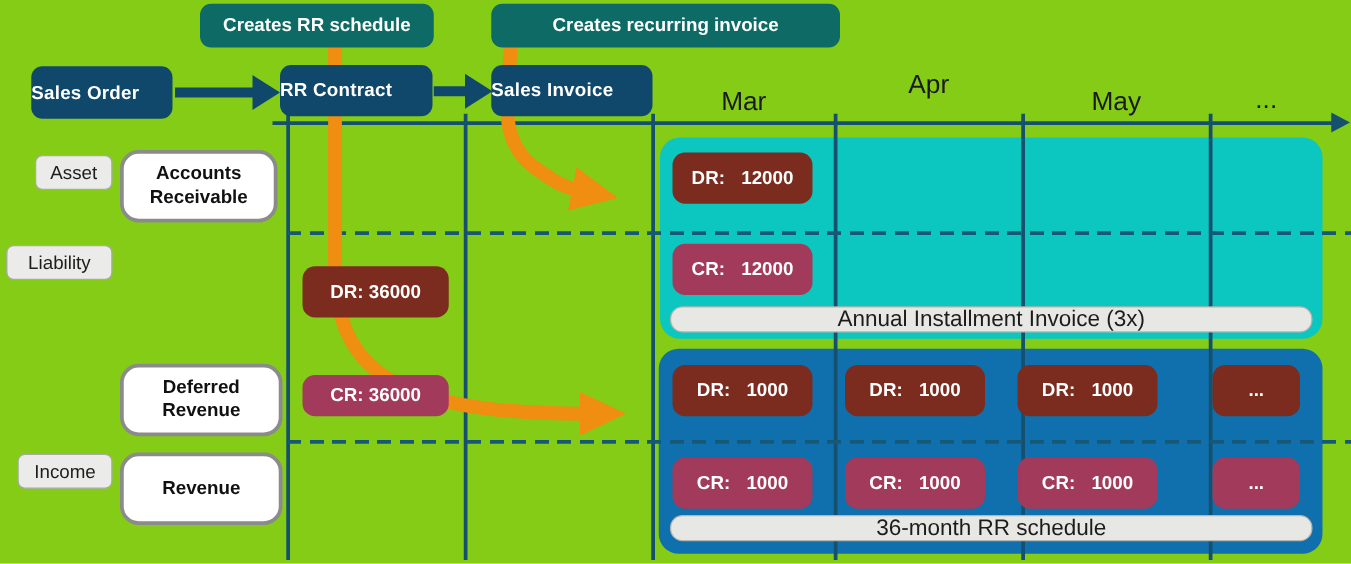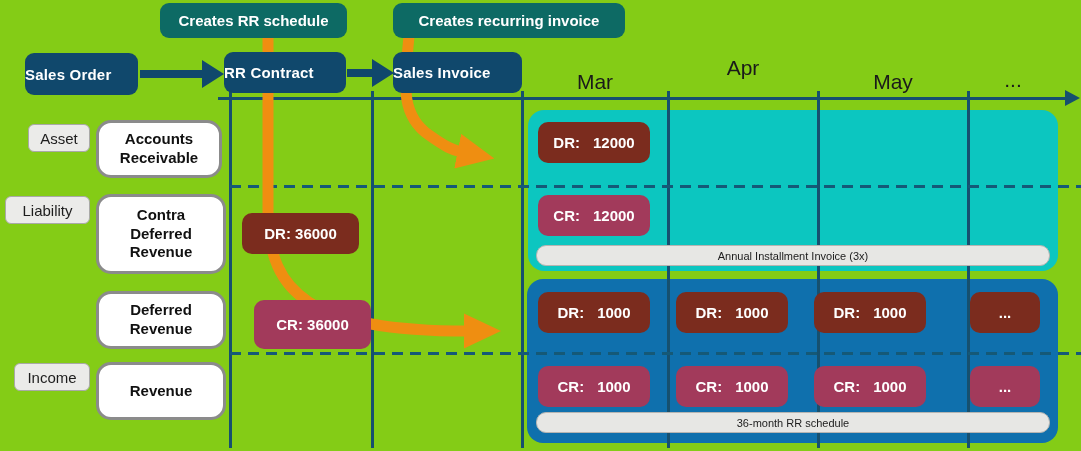--- a/index.html
+++ b/index.html
@@ -43,21 +43,21 @@
 
   
   .chip{border-radius:10px;color:#ffffff;font-weight:bold;font-size:15px;
     display:flex;align-items:center;justify-content:center;gap:13px;}
   .chip.dr{background:#7b2c1e;}
   .chip.cr{background:#a23a5b;}
   .chip.single{gap:0;}
 
   
   .pill{background:#e7e7e4;border:1.5px solid #b5b5b2;border-radius:10px;color:#1c1c1c;
-    display:flex;align-items:center;justify-content:center;font-size:11px;}
+    display:flex;align-items:center;justify-content:center;font-size:18px;}
 
   
   .month{color:#1a1a1a;font-size:21px;text-align:center;}
 </style>
 </head>
 <body>
 
 <div id="canvas">
 
   <div class="abs z-region region teal" style="left:528px;top:110px;width:530px;height:161px;"></div>
@@ -83,21 +83,21 @@
       </marker>
     </defs>
     <path d="M268 36 L268 226" stroke="#ef8e11" stroke-width="11" fill="none"></path>
     <path d="M268 216 C270 292 308 331 468 331" stroke="#ef8e11" stroke-width="11" fill="none" stroke-linecap="round" marker-end="url(#oarr)"></path>
     <path d="M409 36 C405 82 399 114 429 135 C446 147 452 150 462 152" stroke="#ef8e11" stroke-width="11" fill="none" stroke-linecap="round" marker-end="url(#oarr)"></path>
   </svg>
 
   <div class="abs z-node badge" style="left:160px;top:3px;width:187px;height:35px;">
     <span>Creates RR schedule</span>
   </div>
-  <div class="abs z-node badge" style="left:393px;top:3px;width:232px;height:35px;">
+  <div class="abs z-node badge" style="left:393px;top:3px;width:279px;height:35px;">
     <span>Creates recurring invoice</span>
   </div>
 
   <div class="abs z-node navybox" style="left:25px;top:53px;width:113px;height:42px;">
     <span>Sales Order</span>
   </div>
   <div class="abs z-node navy-shaft" style="left:140px;top:70px;width:63px;"></div>
   <div class="abs z-node navy-head" style="left:202px;top:60px;"></div>
 
   <div class="abs z-node navybox" style="left:224px;top:52px;width:122px;height:41px;">
@@ -121,34 +121,31 @@
   <div class="abs z-node cat" style="left:5px;top:196px;width:85px;height:28px;">
     <span>Liability</span>
   </div>
   <div class="abs z-node cat" style="left:14px;top:363px;width:76px;height:28px;">
     <span>Income</span>
   </div>
 
   <div class="abs z-node acct" style="left:96px;top:120px;width:126px;height:58px;">
     <span>Accounts Receivable</span>
   </div>
-  <div class="abs z-node acct" style="left:96px;top:194px;width:130px;height:80px;">
-    <span>Contra Deferred Revenue</span>
-  </div>
   <div class="abs z-node acct" style="left:96px;top:291px;width:130px;height:58px;">
     <span>Deferred Revenue</span>
   </div>
   <div class="abs z-node acct" style="left:96px;top:362px;width:130px;height:58px;">
     <span>Revenue</span>
   </div>
 
   <div class="abs z-node chip dr single" style="left:242px;top:213px;width:117px;height:41px;">
     <span>DR: 36000</span>
   </div>
-  <div class="abs z-node chip cr single" style="left:254px;top:300px;width:117px;height:49px;">
+  <div class="abs z-node chip cr single" style="left:242px;top:300px;width:117px;height:33px;">
     <span>CR: 36000</span>
   </div>
 
   <div class="abs z-node chip dr" style="left:538px;top:122px;width:112px;height:41px;">
     <span>DR:</span>
     <span>12000</span>
   </div>
   <div class="abs z-node chip cr" style="left:538px;top:195px;width:112px;height:41px;">
     <span>CR:</span>
     <span>12000</span>

